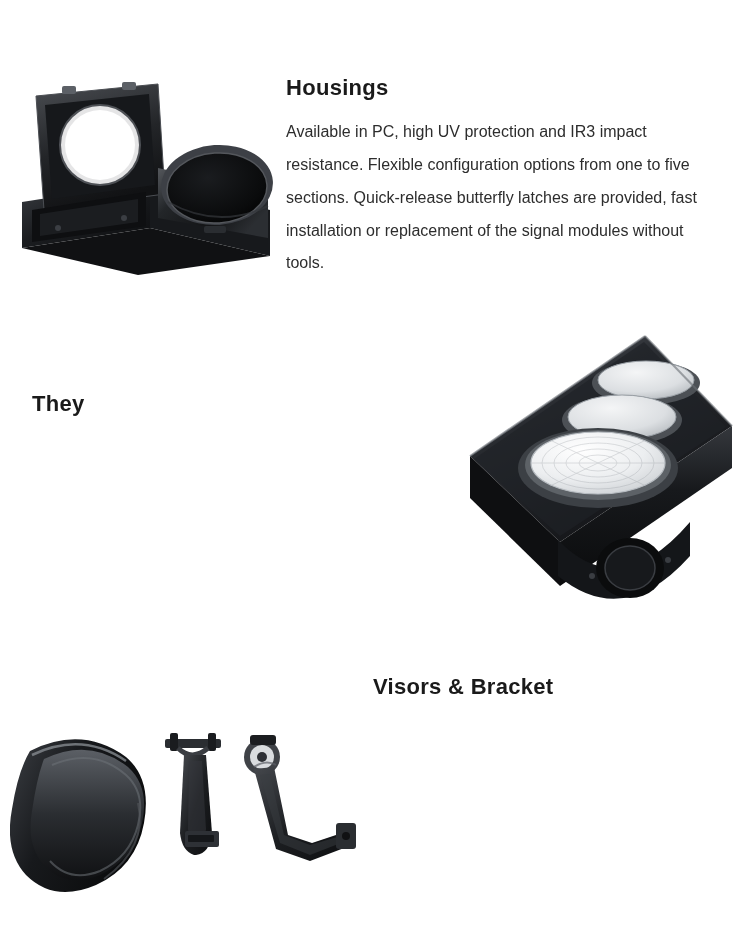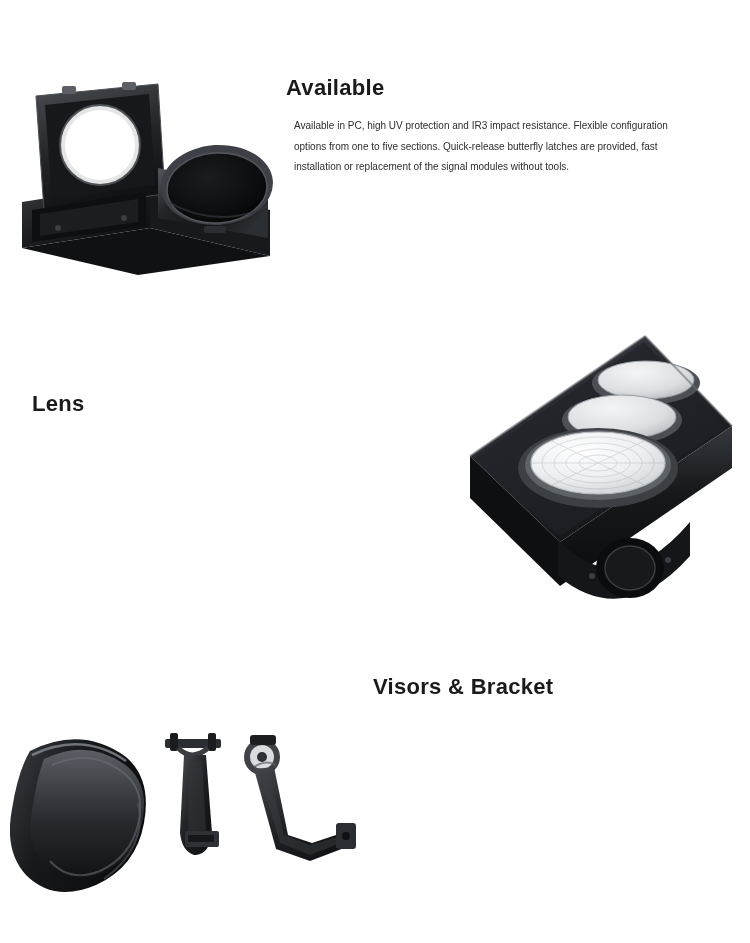--- a/index.html
+++ b/index.html
@@ -24,24 +24,24 @@
   
   .section-title {
     font-size: 22px;
     font-weight: bold;
     letter-spacing: 0.3px;
     color: #1a1a1a;
     margin: 0 0 16px 0;
     line-height: 1.1;
   }
   .section-body {
-    font-size: 10px;
+    font-size: 16px;
     line-height: 2.05;
     color: #2d2d2d;
-    margin: 8px;
+    margin: 0;
   }
 
   
   #sec-housings {
     position: absolute;
     left: 0;
     top: 0;
     width: 750px;
     height: 300px;
   }
@@ -161,29 +161,29 @@
         <path d="M140 126 L250 150 L250 196 L140 176 Z" fill="url(#hgTube)"></path>
         <ellipse cx="199" cy="143" rx="56" ry="40" transform="rotate(-4 199 143)" fill="#3d4046"></ellipse>
         <ellipse cx="199" cy="146" rx="50" ry="35" transform="rotate(-4 199 146)" fill="url(#hgHole)"></ellipse>
         <ellipse cx="199" cy="146" rx="50" ry="35" transform="rotate(-4 199 146)" fill="none" stroke="#54575c" stroke-width="1.5"></ellipse>
         <path d="M150 160 q50 28 100 4" fill="none" stroke="#34373c" stroke-width="2" opacity="0.7"></path>
         <rect x="186" y="184" width="22" height="7" rx="2" fill="#2a2d31"></rect>
       </svg>
     </div>
 
     <div id="housings-text">
-      <h2 class="section-title">Available</h2>
+      <h2 class="section-title">Housings</h2>
       <p class="section-body">Available in PC, high UV protection and IR3 impact resistance. Flexible configuration options from one to five sections. Quick-release butterfly latches are provided, fast installation or replacement of the signal modules without tools.</p>
     </div>
   </section>
 
   <section id="sec-lens">
 
     <div id="lens-text">
-      <h2 class="section-title">Lens</h2>
+      <h2 class="section-title">They</h2>
     </div>
 
     <div id="lens-figure">
       <svg width="296" height="290" viewBox="0 0 296 290">
         <defs>
           <linearGradient id="lnTop" x1="0" y1="0" x2="0.6" y2="1">
             <stop offset="0%" stop-color="#6e737a"></stop>
             <stop offset="35%" stop-color="#2b2e33"></stop>
             <stop offset="100%" stop-color="#121316"></stop>
           </linearGradient>

